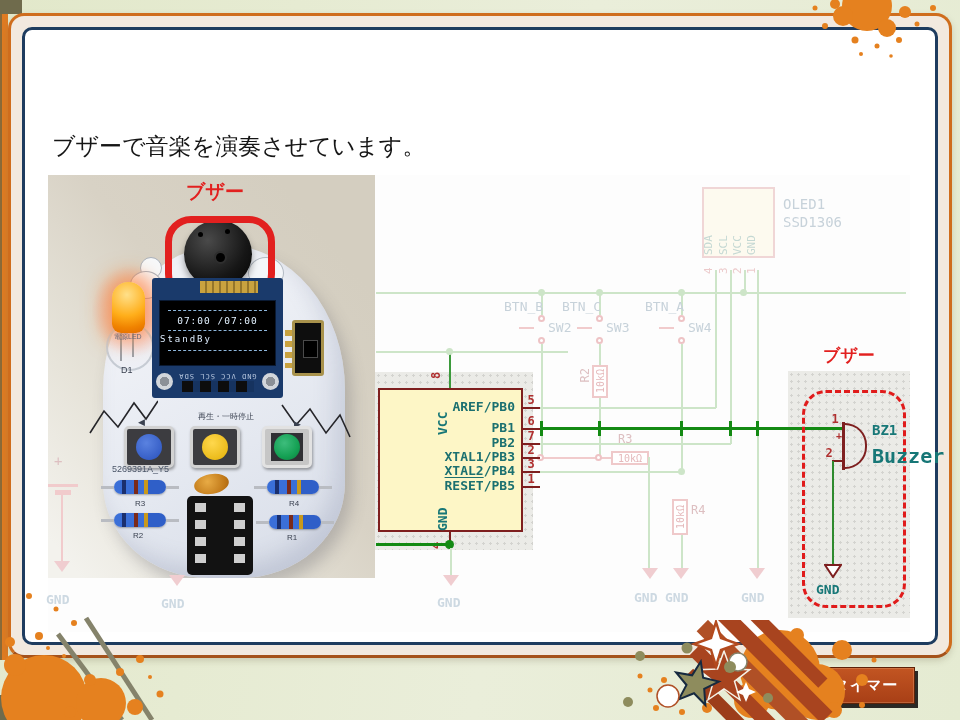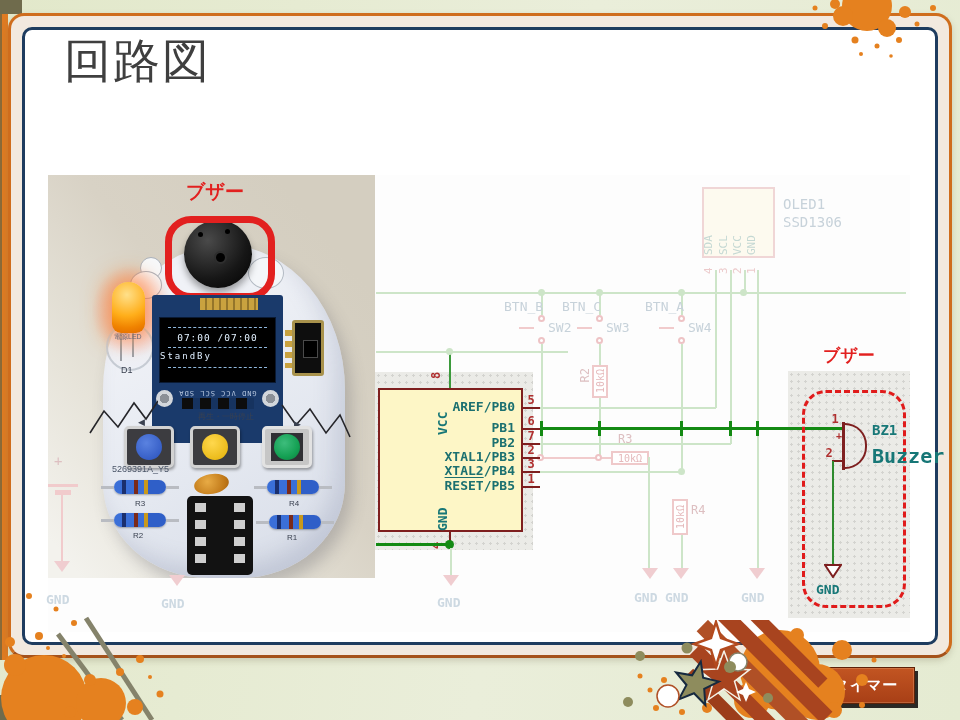--- a/index.html
+++ b/index.html
@@ -67,21 +67,21 @@
 <div class="slide">
 
   <div class="corner-olive"></div>
   <div class="left-strip"></div>
   <div class="card-outer">
     <div class="card-inner"></div>
   </div>
 
   <div class="content">
 
-    <div class="title">回路図</div>
+    <div class="bodyline" style="top:131px">ブザーで音楽を演奏させています。</div>
 
     <div class="abs" style="left:48px;top:175px;width:862px;height:457px;background:#fdfdfd"></div>
     <div class="dotted" style="left:368px;top:372px;width:165px;height:178px"></div>
     <div class="dotted" style="left:788px;top:371px;width:122px;height:247px"></div>
 
     <div class="abs" style="left:702px;top:187px;width:73px;height:71px;background:#fdfaef;border:2px solid #f0d6d6;box-sizing:border-box"></div>
     <span class="opin" style="left:703px;top:203px;height:52px">SDA</span>
     <span class="opin" style="left:718px;top:203px;height:52px">SCL</span>
     <span class="opin" style="left:732px;top:203px;height:52px">VCC</span>
     <span class="opin" style="left:746px;top:203px;height:52px">GND</span>
@@ -230,21 +230,21 @@
       <div class="abs" style="left:117px;top:41px;width:110px;height:84px;border:7px solid #e2201f;border-radius:26px;box-sizing:border-box"></div>
       <span class="callout" style="left:138px;top:4px;font-size:19px">ブザー</span>
 
       <div class="abs" style="left:58px;top:148px;width:44px;height:44px;border:2px solid #c6ccd4;border-radius:50%"></div>
       <div class="abs" style="left:72px;top:158px;width:2px;height:28px;background:#9aa0a8"></div>
       <div class="abs" style="left:84px;top:158px;width:2px;height:24px;background:#9aa0a8"></div>
       <div class="abs" style="left:64px;top:107px;width:33px;height:51px;border-radius:16px 16px 9px 9px;background:radial-gradient(circle at 45% 25%,#ffe08a,#ffae1a 50%,#f08300 78%,#e06a00);box-shadow:0 0 20px 9px rgba(255,130,45,.6)"></div>
       <span class="slk" style="left:66px;top:157px;font-size:7px;color:#667">電源LED</span>
       <span class="slk" style="left:73px;top:190px;font-size:9px">D1</span>
 
-      <div class="abs" style="left:104px;top:120px;width:131px;height:148px;background:#1a3a6b;border-radius:3px">
+      <div class="abs" style="left:104px;top:103px;width:131px;height:120px;background:#1a3a6b;border-radius:3px">
         <div class="abs" style="left:48px;top:3px;width:58px;height:12px;background:repeating-linear-gradient(90deg,#c9a23f 0 5px,#94752a 5px 7px)"></div>
         <div class="abs" style="left:7px;top:22px;width:117px;height:66px;background:#000;border:1px solid #0a1a33;box-sizing:border-box">
           <div class="abs" style="left:8px;right:8px;top:9px;border-top:1px dashed #8fb8dd"></div>
           <div class="abs" style="left:0;right:0;top:14px;text-align:center;font:9.5px 'DejaVu Sans Mono',monospace;color:#e2f1ff;letter-spacing:1px">07:00 /07:00</div>
           <div class="abs" style="left:8px;right:8px;top:29px;border-top:1px dashed #8fb8dd"></div>
           <div class="abs" style="left:0;right:0;top:33px;text-align:left;font:9px 'DejaVu Sans Mono',monospace;color:#dfeeff;letter-spacing:2px">StandBy</div>
           <div class="abs" style="left:8px;right:8px;top:49px;border-top:1px dashed #8fb8dd"></div>
         </div>
         <div class="abs" style="left:10px;top:92px;width:111px;height:10px;transform:rotate(180deg);text-align:center;font:7px 'DejaVu Sans Mono',monospace;color:#b6c6de;letter-spacing:1px">GND VCC SCL SDA</div>
         <div class="abs" style="left:30px;top:103px;width:72px;height:11px;background:repeating-linear-gradient(90deg,#0d0d0d 0 11px,#16335f 11px 18px)"></div>

